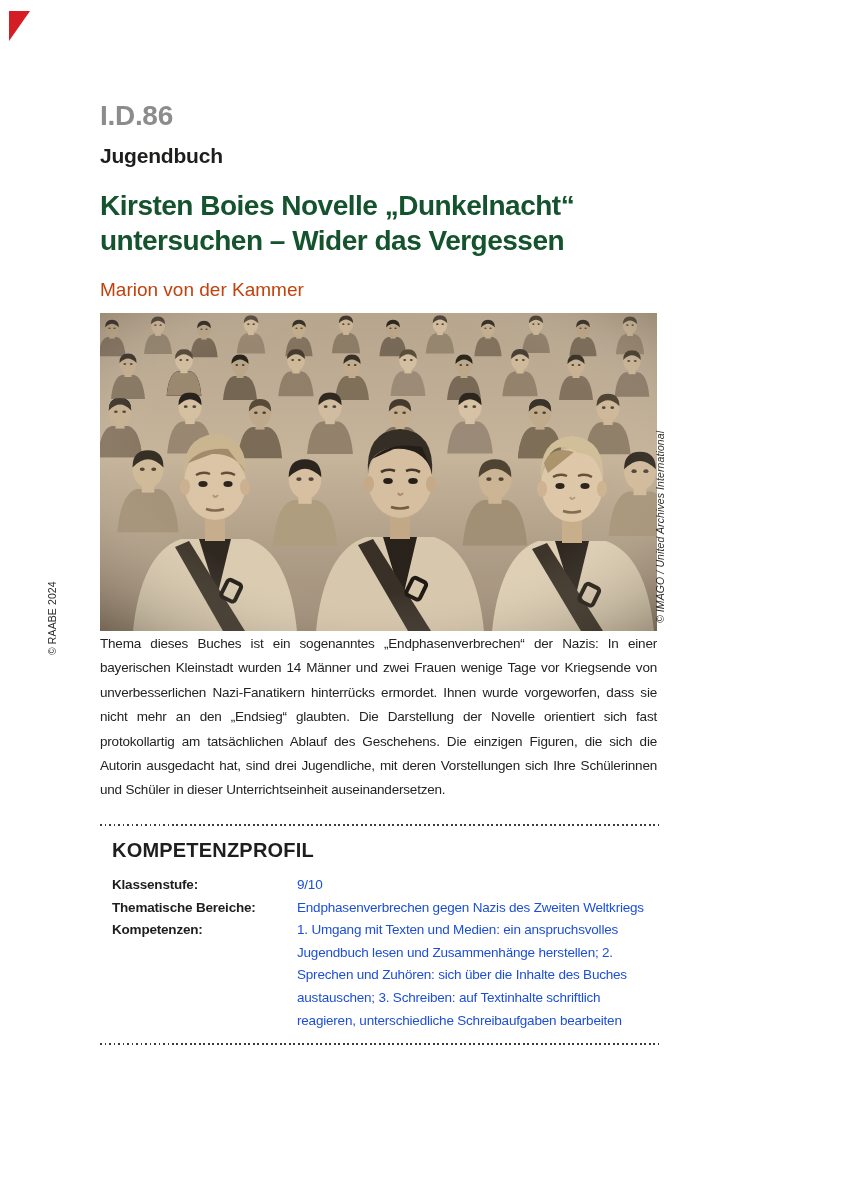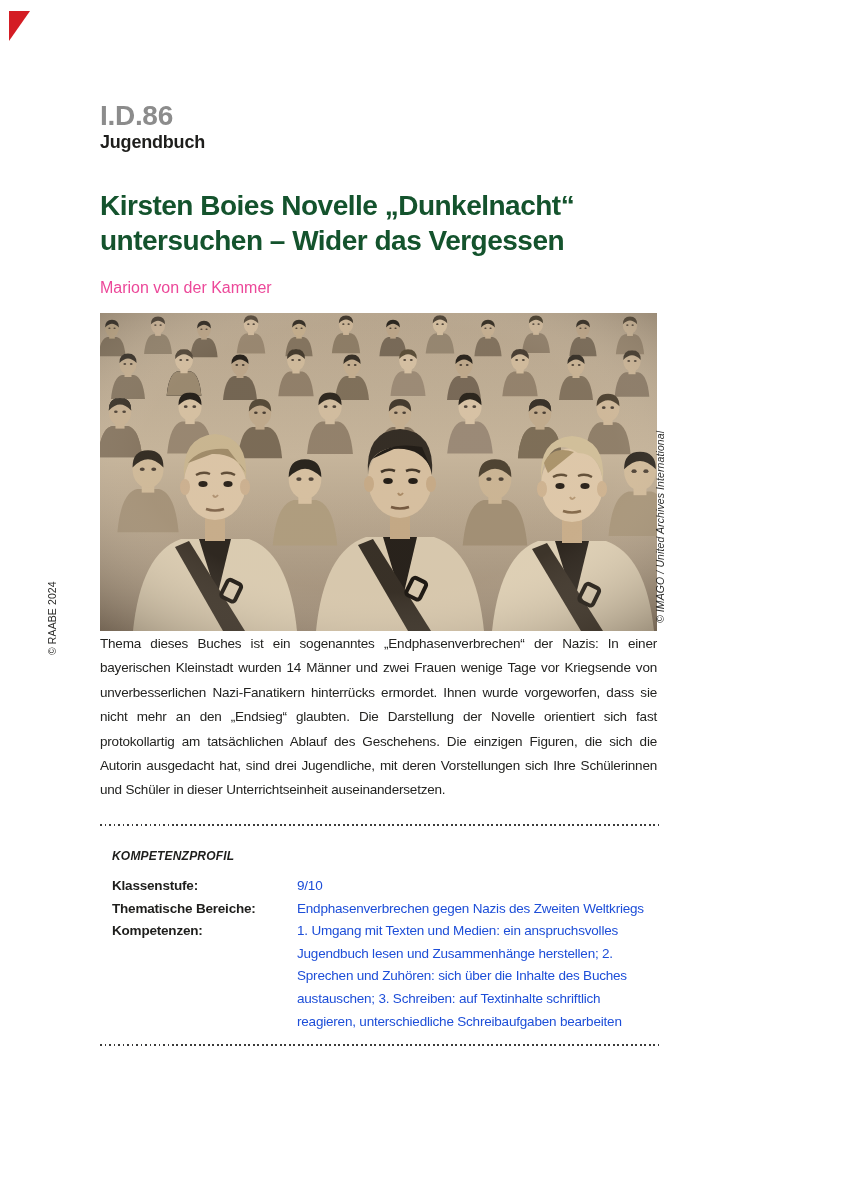--- a/index.html
+++ b/index.html
@@ -10,30 +10,30 @@
   }
   .corner-mark {
     position:absolute; left:9px; top:11px; width:21px; height:30px;
     clip-path:polygon(0 0, 100% 0, 0 100%);
   }
   .id-label {
     position:absolute; left:100px; top:100px;
     font-size:28px; font-weight:bold; letter-spacing:-0.3px; color:#8c8c8c;
   }
   .category {
-    position:absolute; left:100px; top:132px;
-    font-size:18px; font-weight:bold; letter-spacing:-0.2px;
+    position:absolute; left:100px; top:144px;
+    font-size:21px; font-weight:bold; letter-spacing:-0.2px;
   }
   .title {
     position:absolute; left:100px; top:188px;
     font-size:28px; font-weight:bold; line-height:35px; letter-spacing:-0.5px;
     color:#14532d;
   }
   .author {
-    position:absolute; left:100px; top:279px; font-size:16px; color:#ec4899;
+    position:absolute; left:100px; top:279px; font-size:19px; color:#c2410c;
   }
   .photo-wrap { position:absolute; left:100px; top:313px; width:557px; height:318px; }
   .photo-wrap svg { display:block; width:557px; height:318px; }
   .vcredit { position:absolute; white-space:nowrap; }
   .vcredit span {
     display:inline-block; transform:rotate(-90deg); transform-origin:0 100%;
     font-size:10.5px; color:#2a2a28; letter-spacing:0.1px; white-space:nowrap;
   }
   .vcredit.imago { left:666px; top:607px; }
   .vcredit.imago span { font-style:italic; }
@@ -42,21 +42,21 @@
     position:absolute; left:100px; top:632px; width:557px;
     font-size:13.5px; line-height:24.4px; letter-spacing:-0.2px;
     text-align:justify; color:#232321;
   }
   .profile { position:absolute; left:100px; top:824px; width:559px; }
   .dotline {
     height:2px; width:100%;
     background-image:repeating-linear-gradient(to right,#3b3b3a 0 1.7px, transparent 1.7px 4.5px);
   }
   .profile-heading {
-    margin:23px 0 0 12px; font-size:12px; font-weight:bold; letter-spacing:0.2px;font-style:italic;
+    margin:13px 0 0 12px; font-size:20px; font-weight:bold; letter-spacing:0.2px;
   }
   .profile-rows { margin:12px 0 0 12px; }
   .profile-row { display:grid; grid-template-columns:160px 1fr;gap:25px; }
   .profile-row .lbl { font-weight:bold; font-size:13.5px; line-height:22.6px; letter-spacing:-0.2px; }
   .profile-row .val { font-size:13.5px; line-height:22.6px; letter-spacing:-0.2px; color:#1d4ed8; }
   .profile .dotline.bottom { margin-top:11px; }
   .footer-bar { position:absolute; left:100px; top:1184px; width:748px; height:15px; }
 </style>
 </head>
 <body>

